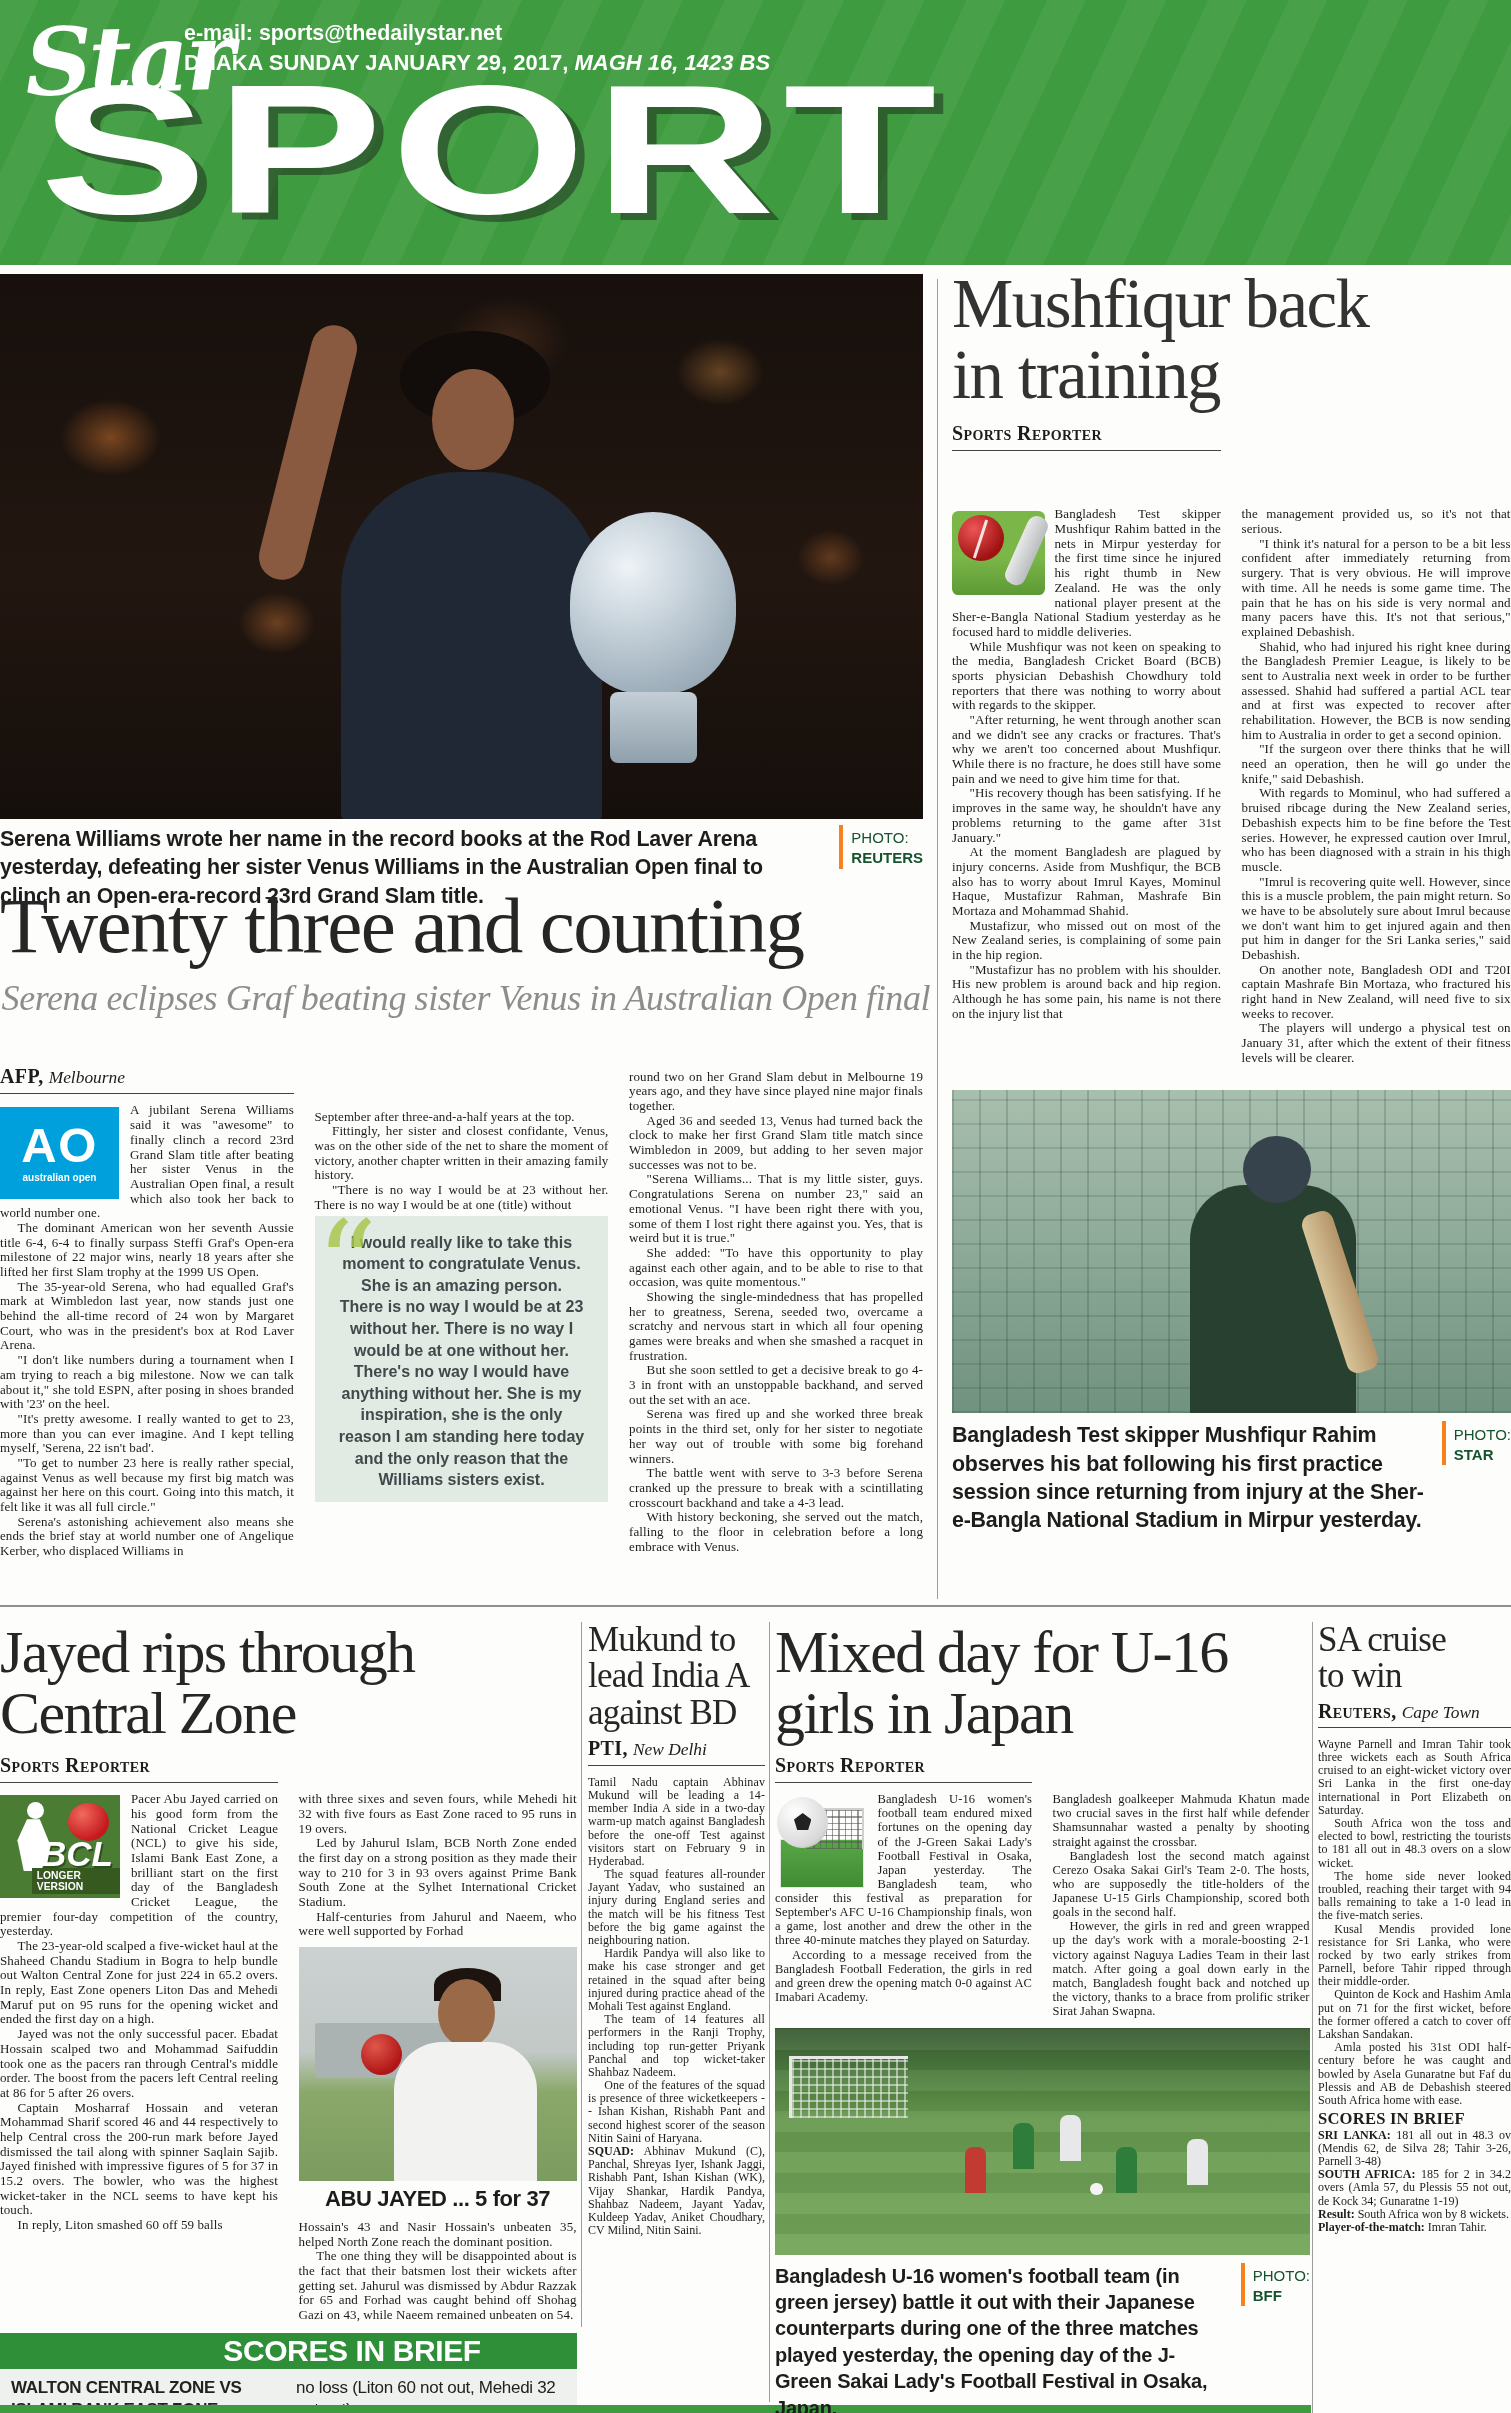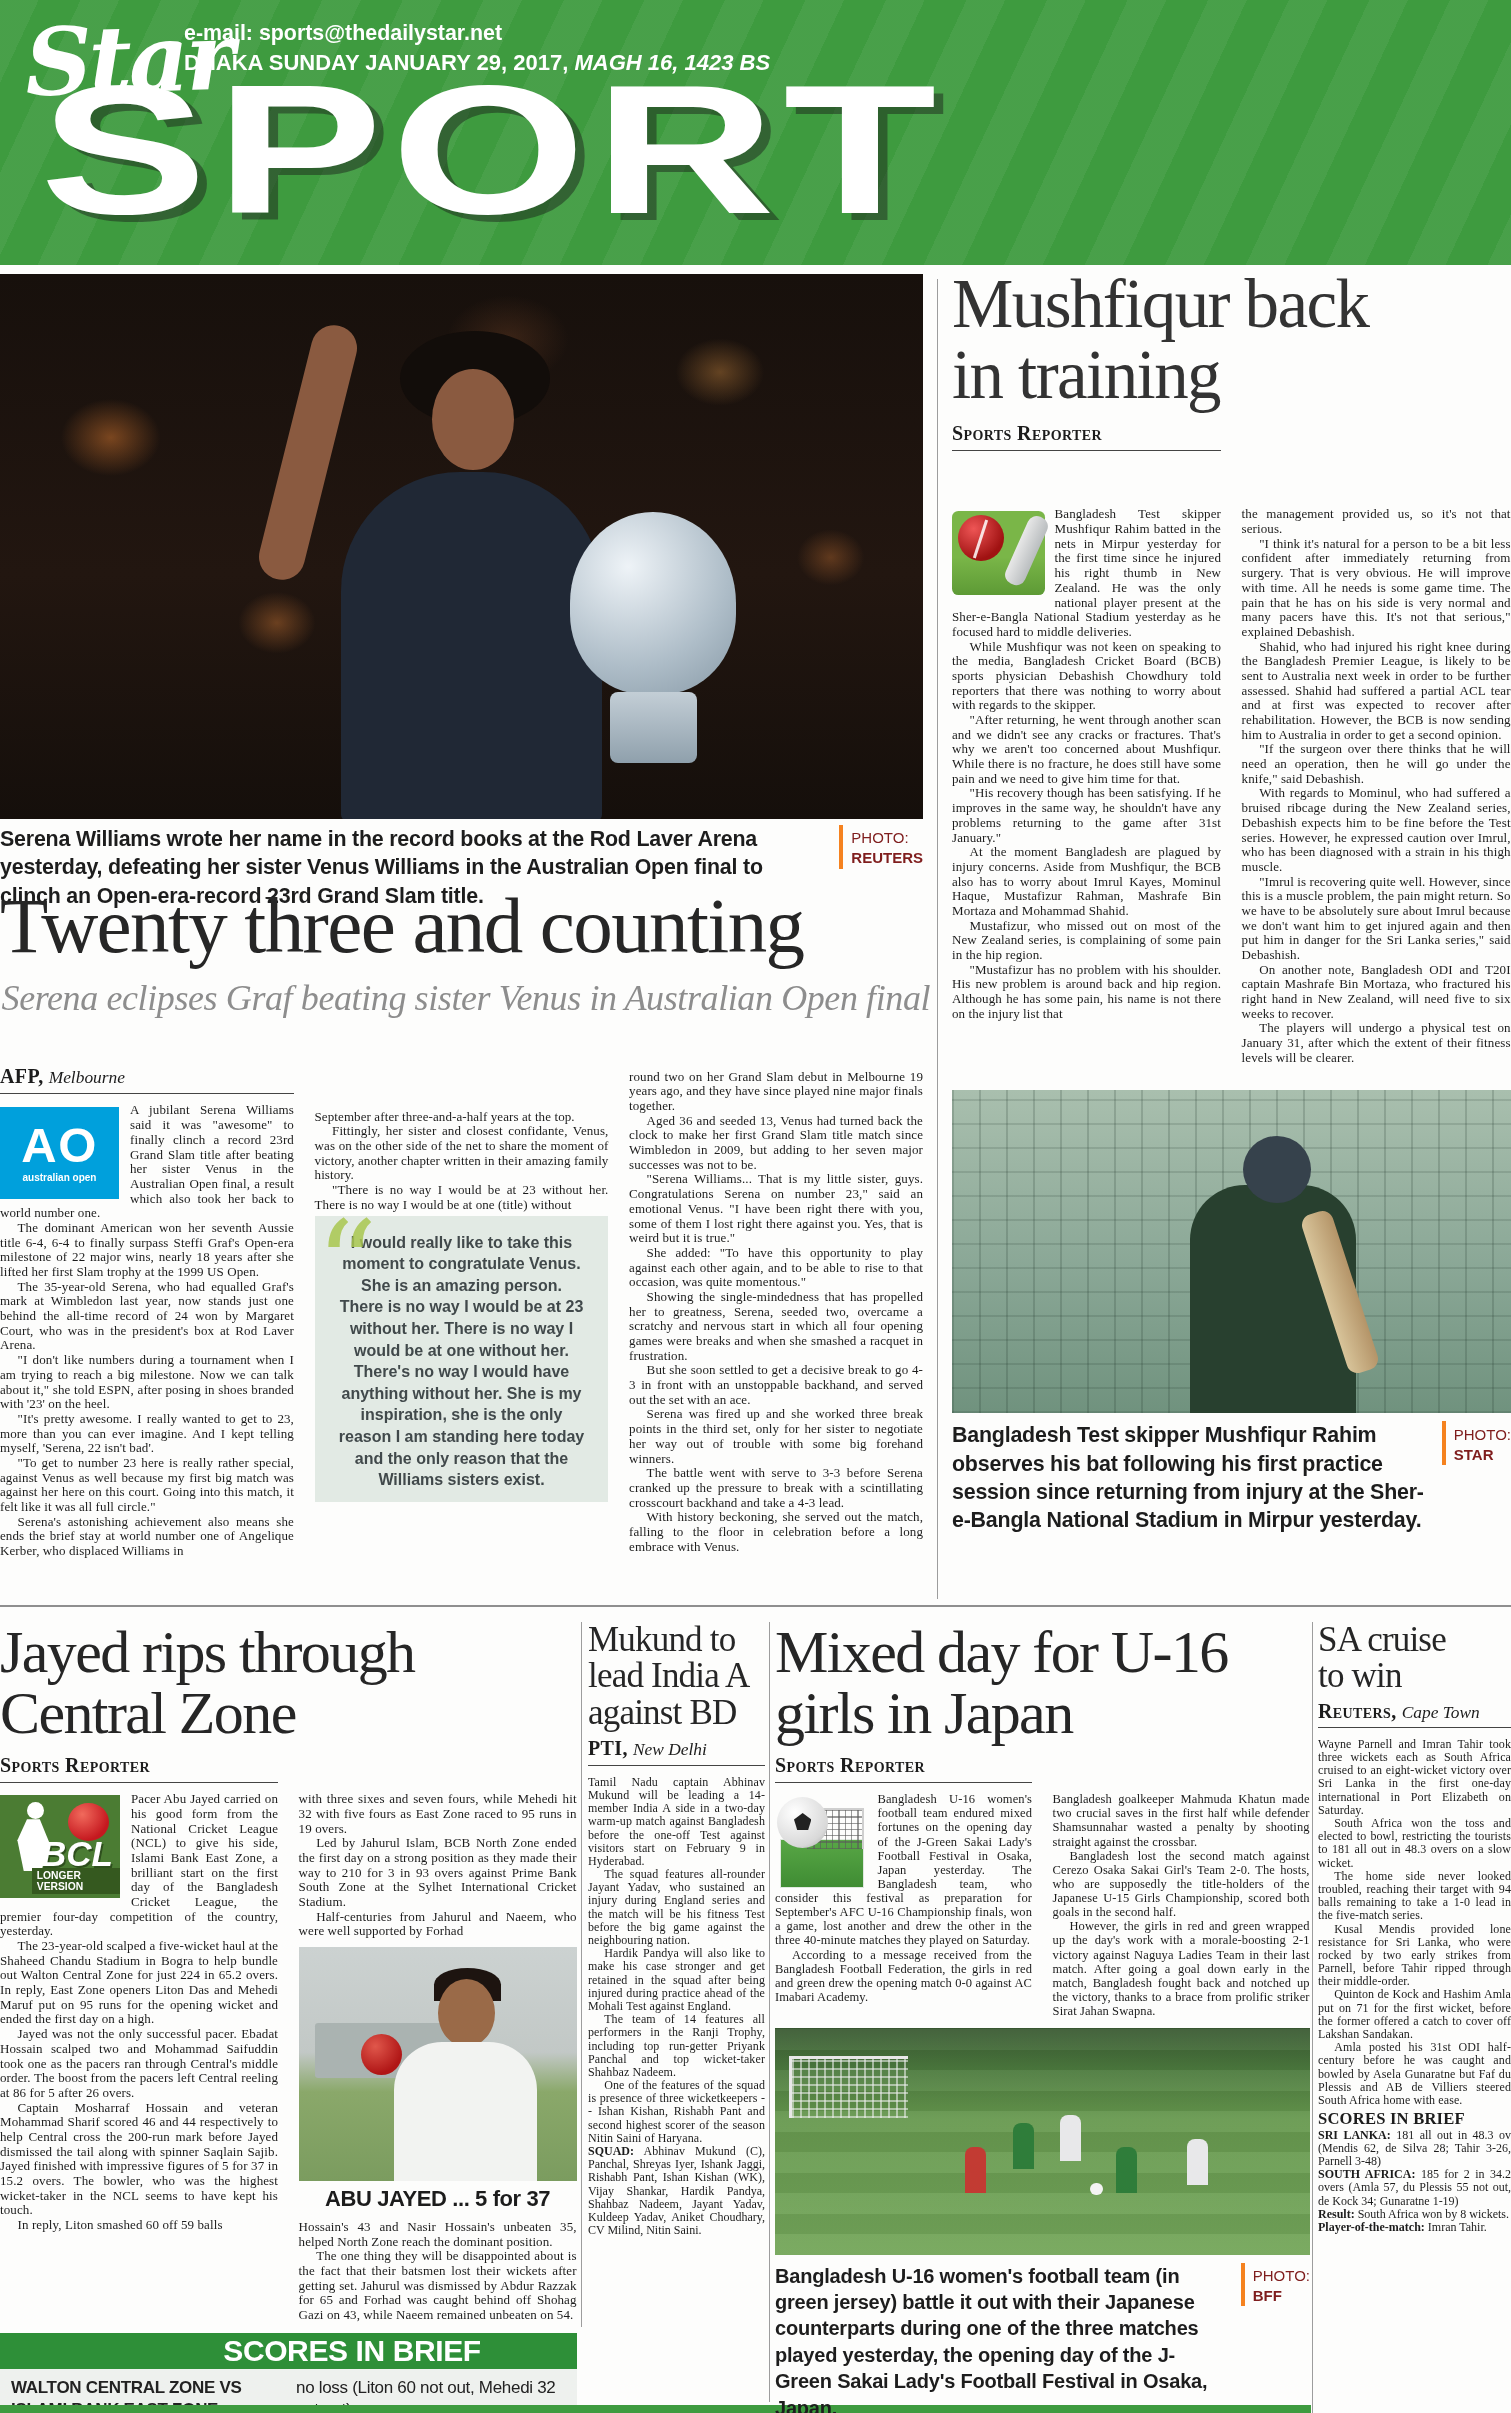--- a/index.html
+++ b/index.html
@@ -25,21 +25,21 @@
   .flow p { text-align:justify; font-size:13px; line-height:1.13; text-indent:1.35em; letter-spacing:0.1px; }
   .flow p:first-child { text-indent:0; }
   .byline { font-size:20px; margin-bottom:3.2px; }
   .byline .agency { font-weight:bold; font-variant:small-caps; letter-spacing:0.4px; }
   .byline .place { font-style:italic; font-size:17.4px; }
   .byline-rule { border-bottom:1.6px solid #444; margin:4.8px 0 9.5px 0; }
   .cap-row { display:flex; align-items:flex-start; gap:11px; font-family:"Liberation Sans", sans-serif; }
   .cap-text { font-weight:bold; font-size:21.4px; line-height:1.32; color:#1d1d1d; letter-spacing:-0.2px; flex:1; }
   .credit { display:flex; gap:8px; align-items:stretch; }
   .credit-bar { width:4px; background:#f5821f; }
-  .credit-txt { font-size:15px; color:#7f1d1d; line-height:1.35; padding-top:3.2px; }
+  .credit-txt { font-size:15px; color:#14532d; line-height:1.35; padding-top:3.2px; }
   .credit-txt .who { font-weight:bold; display:block; }
   .vrule { position:absolute; width:0.8px; background:#9d9d9d; }
   .hrule { position:absolute; height:1.6px; background:#8f8f8f; }
 
   
   .serena-photo { position:absolute; left:0; top:274px; width:923px; height:545px; overflow:hidden;
       background:
         radial-gradient(71px 55px at 12% 30%, rgba(214,120,48,.5), rgba(0,0,0,0) 70%),
         radial-gradient(55px 44px at 30% 64%, rgba(199,116,52,.45), rgba(0,0,0,0) 70%),
         radial-gradient(63px 48px at 78% 18%, rgba(209,140,66,.4), rgba(0,0,0,0) 70%),
@@ -434,21 +434,21 @@
       <div>to win</div>
     </div>
     <div class="byline" style="margin-top:4.8px;"><span class="agency">Reuters,</span> <span class="place">Cape Town</span></div>
     <div class="byline-rule"></div>
     <div class="flow">
         <p>Wayne Parnell and Imran Tahir took three wickets each as South Africa cruised to an eight-wicket victory over Sri Lanka in the first one-day international in Port Elizabeth on Saturday.</p>
         <p>South Africa won the toss and elected to bowl, restricting the tourists to 181 all out in 48.3 overs on a slow wicket.</p>
         <p>The home side never looked troubled, reaching their target with 94 balls remaining to take a 1-0 lead in the five-match series.</p>
         <p>Kusal Mendis provided lone resistance for Sri Lanka, who were rocked by two early strikes from Parnell, before Tahir ripped through their middle-order.</p>
         <p>Quinton de Kock and Hashim Amla put on 71 for the first wicket, before the former offered a catch to cover off Lakshan Sandakan.</p>
-        <p>Amla posted his 31st ODI half-century before he was caught and bowled by Asela Gunaratne but Faf du Plessis and AB de Villiers steered South Africa home with ease.</p>
+        <p>Amla posted his 31st ODI half-century before he was caught and bowled by Asela Gunaratne but Faf du Plessis and AB de Debashish steered South Africa home with ease.</p>
       </div>
     <div class="sa-sub">SCORES IN BRIEF</div>
     <p class="pair-line"><span class="b">SRI LANKA:</span><span> 181 all out in 48.3 ov (Mendis 62, de Silva 28; Tahir 3-26, Parnell 3-48)</span><br><span class="b">SOUTH AFRICA:</span><span> 185 for 2 in 34.2 overs (Amla 57, du Plessis 55 not out, de Kock 34; Gunaratne 1-19)</span><br><span class="b">Result:</span><span> South Africa won by 8 wickets.</span><br><span class="b">Player-of-the-match:</span><span> Imran Tahir.</span></p>
   </div>
 
   <div class="vrule" style="left:581px; top:1622px; height:705px;"></div>
   <div class="vrule" style="left:769px; top:1622px; height:780px;"></div>
   <div class="vrule" style="left:1312px; top:1622px; height:791px;"></div>
 
 </div>

